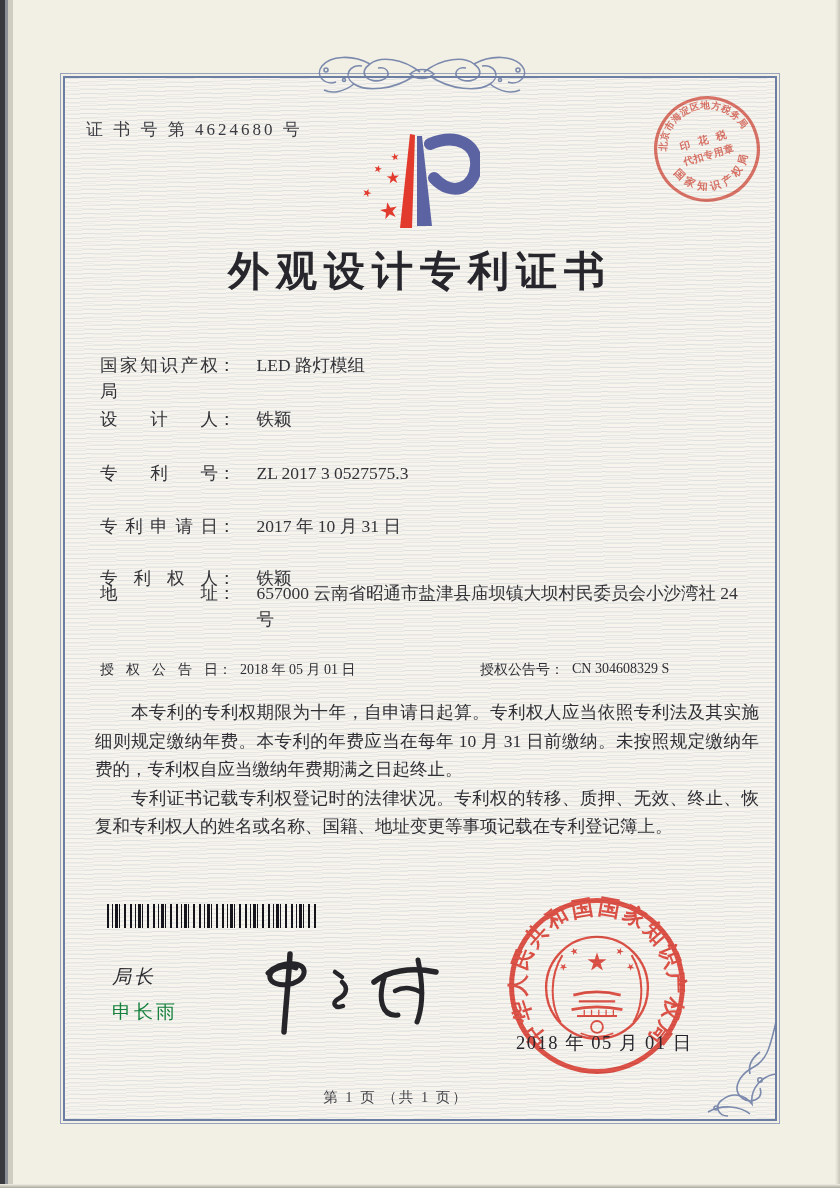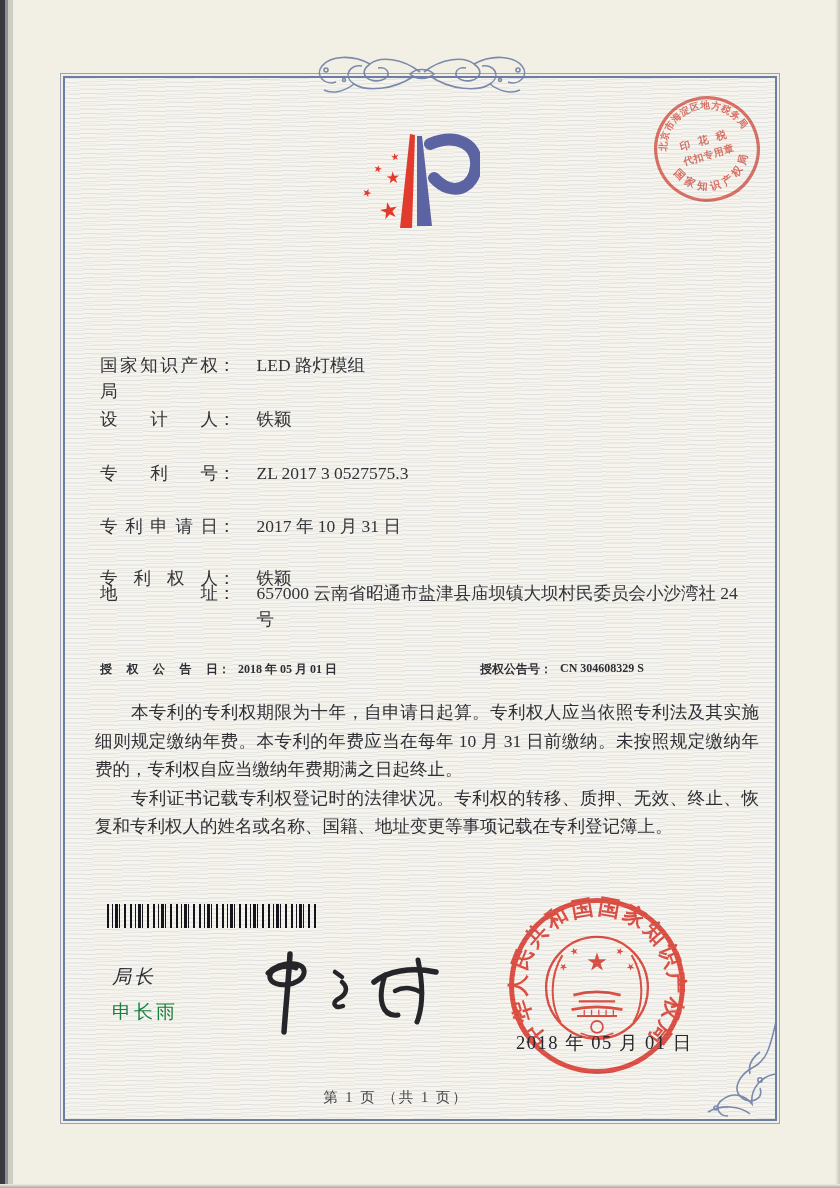--- a/index.html
+++ b/index.html
@@ -30,21 +30,21 @@
   .logo{position:absolute;left:350px;top:130px;width:130px;height:105px;}
 
   .title{position:absolute;left:0;top:244px;width:840px;text-align:center;
     font-size:41px;font-weight:bold;letter-spacing:7px;color:#26262c;}
 
   .row{position:absolute;left:100px;width:668px;display:flex;font-size:17.5px;line-height:26px;color:#333338;}
   .flabel{display:inline-block;width:118px;text-align:justify;text-align-last:justify;flex:none;}
   .colon{flex:none;margin-right:8px;}
   .fvalue{flex:none;max-width:502px;margin-left:13px;}
   .r0{top:352px}.r1{top:406px}.r2{top:460px}.r3{top:513px}.r4{top:565px}.r5{top:580px}
-  .row-grant{position:absolute;left:100px;top:661px;width:668px;font-size:12px;display:flex;font-weight:bold;}
+  .row-grant{position:absolute;left:100px;top:661px;width:668px;font-size:14px;display:flex;}
   .grant2{position:absolute;left:380px;top:0;display:flex;}
 
   .paras{position:absolute;left:95px;top:698px;width:664px;}
   .paras p{margin:0;font-size:17.5px;line-height:28.5px;text-align:justify;text-indent:2.05em;color:#2f2f35;}
 
   .barcode{position:absolute;left:107px;top:904px;width:212px;height:24px;
     background:repeating-linear-gradient(90deg,#14141a 0 2px,transparent 2px 5px,#14141a 5px 6px,transparent 6px 8px,#14141a 8px 11px,transparent 11px 12px,#14141a 12px 13px,transparent 13px 17px,#14141a 17px 19px,transparent 19px 23px);}
 
   .director-title{position:absolute;left:112px;top:964px;font-size:19px;letter-spacing:3px;color:#2b2b30;
     font-family:"Liberation Sans","DejaVu Sans",sans-serif;font-style:italic;}
@@ -94,20 +94,21 @@
     <g stroke="#6f7fa6" stroke-width="1.6" fill="none" opacity=".9">
       <path d="M86 4 C80 28 78 42 62 50 C48 58 42 72 52 80 C60 86 74 82 70 70"></path>
       <path d="M86 56 C72 58 60 70 62 86 C54 76 42 74 32 82 C24 88 28 98 38 98"></path>
       <path d="M18 94 C32 86 50 88 60 96"></path>
       <path d="M70 34 C62 40 58 48 60 56"></path>
       <circle cx="26" cy="90" r="2"></circle>
       <circle cx="70" cy="62" r="2.2"></circle>
     </g>
   </svg>
 
+  <div class="cert-no">证 书 号 第 4624680 号</div>
 
   <svg class="logo" viewBox="0 0 130 105">
     <defs>
       <polygon id="st" points="0,-1 0.2245,-0.309 0.9511,-0.309 0.3633,0.118 0.5878,0.809 0,0.382 -0.5878,0.809 -0.3633,0.118 -0.9511,-0.309 -0.2245,-0.309"></polygon>
     </defs>
     <g fill="#e23b2e">
       <use href="#st" transform="translate(45,27) scale(4) rotate(-10)"></use>
       <use href="#st" transform="translate(28,39) scale(4) rotate(15)"></use>
       <use href="#st" transform="translate(43,48) scale(6.5) rotate(-5)"></use>
       <use href="#st" transform="translate(17,63) scale(4.5) rotate(20)"></use>
@@ -127,20 +128,21 @@
         <path id="tsTop" d="M18.5 48.9 A43 43 0 0 1 101.5 48.9" fill="none"></path>
         <path id="tsBot" d="M18.5 71.1 A43 43 0 0 0 101.5 71.1" fill="none"></path>
       </defs>
       <text class="ts-arc"><textPath href="#tsTop" startOffset="50%" text-anchor="middle">北京市海淀区地方税务局</textPath></text>
       <text class="ts-arc-b"><textPath href="#tsBot" startOffset="50%" text-anchor="middle">国家知识产权局</textPath></text>
       <text class="ts-c1" x="60" y="54" text-anchor="middle">印 花 税</text>
       <text class="ts-c2" x="60" y="70" text-anchor="middle">代扣专用章</text>
     </g>
   </svg>
 
+  <div class="title">外观设计专利证书</div>
 
   <div class="row r0">
     <span class="flabel">国家知识产权局</span>
       <span class="colon">：</span>
       <span class="fvalue">LED 路灯模组</span>
   </div>
   <div class="row r1">
     <span class="flabel">设计人</span>
       <span class="colon">：</span>
       <span class="fvalue">铁颖</span>

